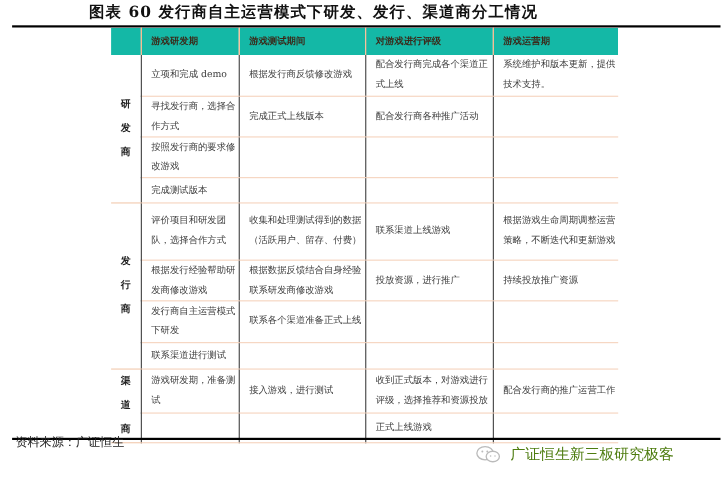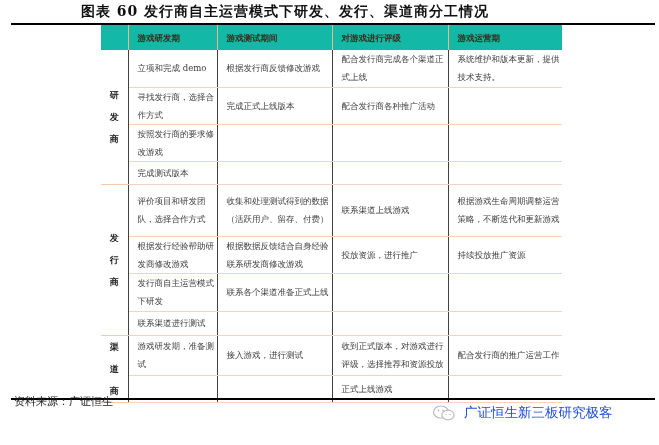--- a/index.html
+++ b/index.html
@@ -39,21 +39,21 @@
   .tbl td.group {
     text-align: center; padding: 0; font-weight: bold; color: #222; font-size: 9px;
     line-height: 22px; border-bottom: 1px solid #f2c9ad;
   }
   .tbl td.group span { display: block; }
   .source {
     position: absolute; left: 14px; top: 394px; font-size: 11px; color: #222;
   }
   .watermark {
     position: absolute; left: 432px; top: 404px; display: flex; align-items: center;
-    font-family: "DejaVu Sans", "Liberation Sans", sans-serif; font-size: 13.5px; color: #1d4ed8;
+    font-family: "DejaVu Sans", "Liberation Sans", sans-serif; font-size: 13.5px; color: #4d7c0f;
   }
   .wm-icon { width: 24px; height: 18px; margin-right: 8px; }
 </style>
 </head>
 <body>
 
 <div class="title">图表 60 发行商自主运营模式下研发、发行、渠道商分工情况</div>
 <div class="rule-top"></div>
 
 <table class="tbl">

